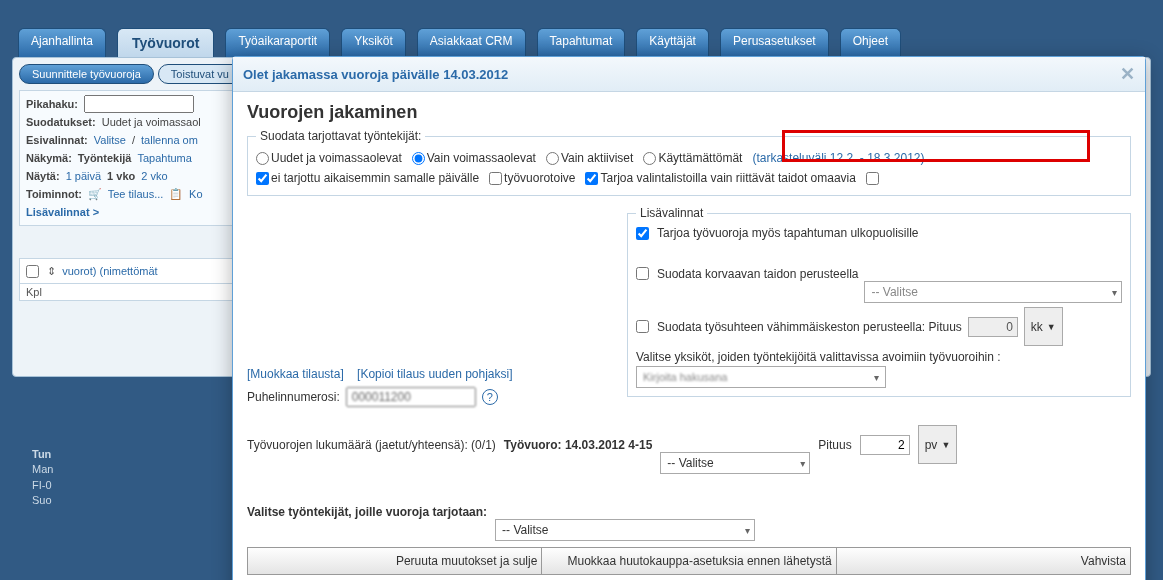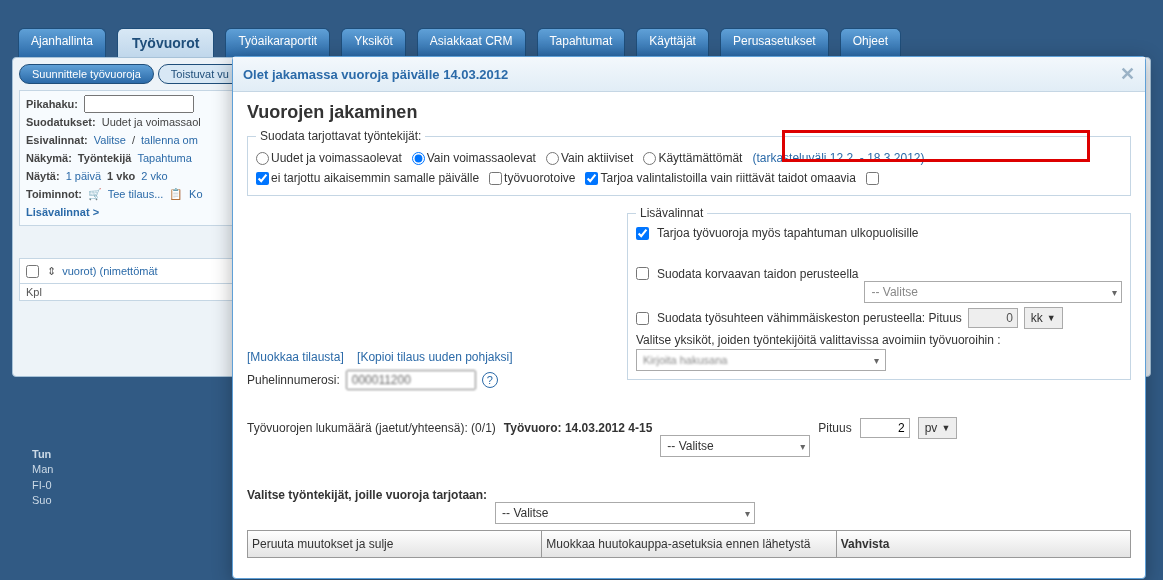--- a/index.html
+++ b/index.html
@@ -239,21 +239,21 @@
   }
   .combo .tri { font-size: 10px; color: #666; margin-left: 6px; }
   .numsmall {
     width: 50px; height: 20px; text-align: right; padding: 1px 4px;
     font-size: 12px; border: 1px solid #aaa; background: #eee;
   }
   .numsmall.white { background: #fff; }
   .btnsel {
     background: #eee;
     border: 1px solid #aaa;
-    height: 22px;
+    height: 39px;
     padding: 0 6px;
     font-size: 12px;
     display: inline-flex;
     align-items: center;
     cursor: pointer;
   }
   .btnsel .tri { font-size: 9px; margin-left: 4px; color: #333; }
 
   .unitbox {
     border: 1px solid #aaa;
@@ -276,29 +276,29 @@
   }
   .selrow b { font-weight: bold; }
 
   .btnbar {
     display: flex;
     border: 1px solid #999;
     margin-top: 6px;
   }
   .bigbtn {
     flex: 1;
-    text-align: left;
+    text-align: right;
     padding: 6px 4px;
     background: linear-gradient(#fefefe, #e4e4e4);
     border-right: 1px solid #999;
     cursor: pointer;
     font-size: 12px;
   }
   .bigbtn:last-child { border-right: none; }
-  .bigbtn.bold { font-weight: bold; }
+  .bigbtn.bold { font-weight: normal; }
 
   .infoline {
     font-size: 12px;
     color: #333;
     margin-top: 4px;
   }
 
   .blurred { filter: blur(1.2px); color: #666; }
 </style>
 </head>

